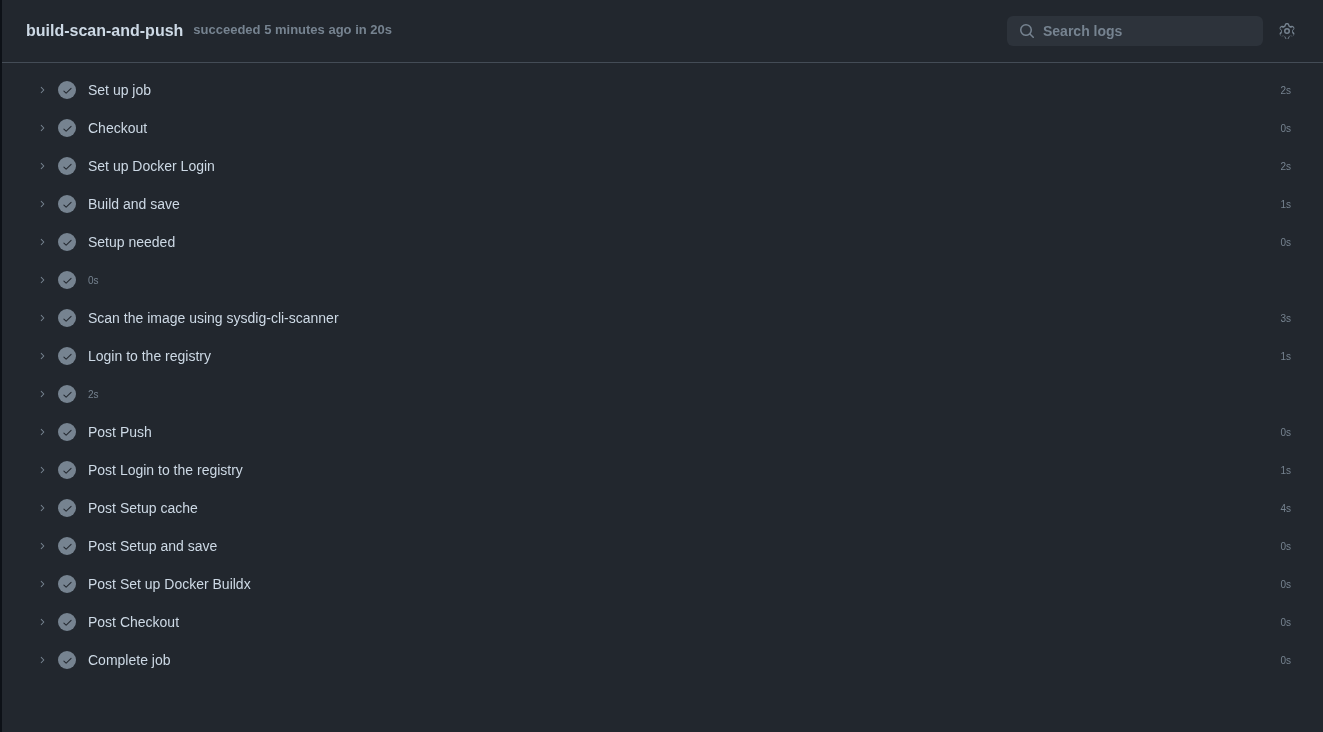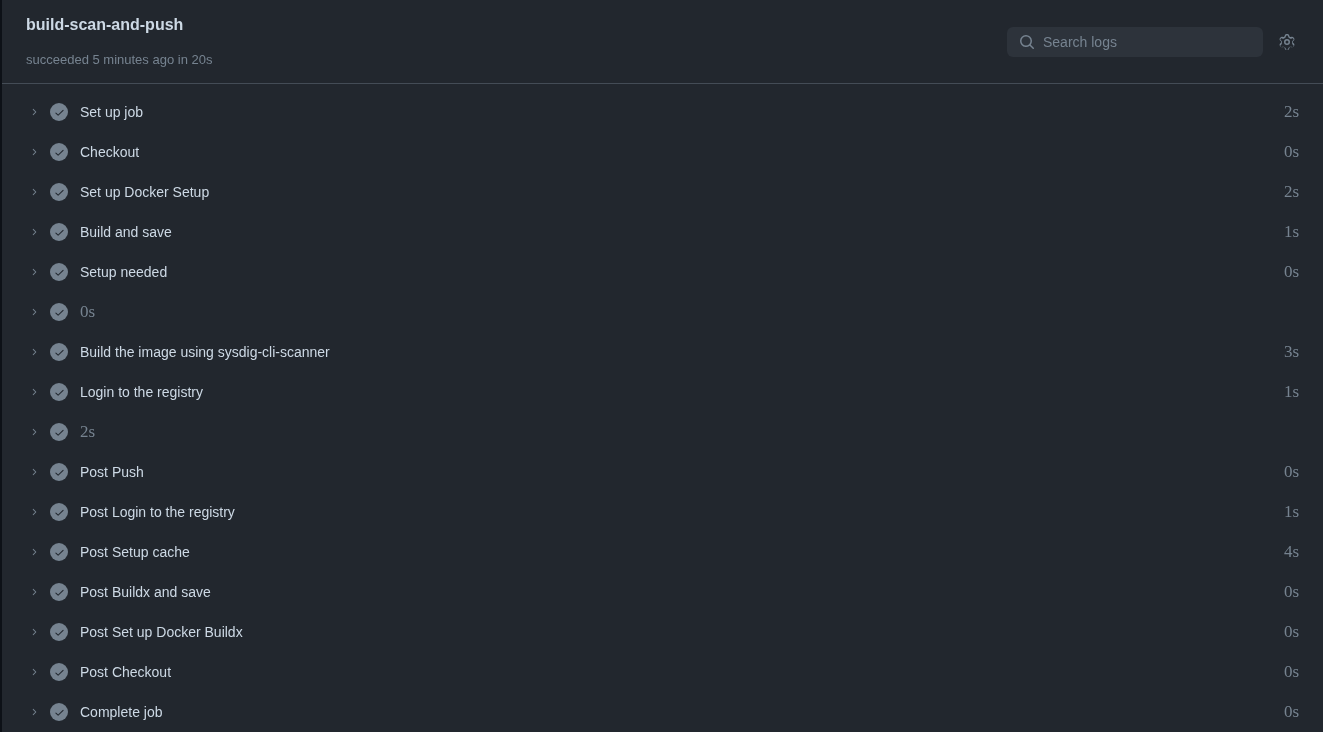--- a/index.html
+++ b/index.html
@@ -19,31 +19,32 @@
     }
     .header {
       display: flex;
       justify-content: space-between;
       align-items: center;
       padding: 16px 24px;
       border-bottom: 1px solid #444c56;
     }
     .header-left {
       display: flex;
-      flex-direction: column;
-      gap: 18px;
+      flex-direction: row;
+      gap: 10px;
     }
     .job-title {
       color: #cdd9e5;
       font-size: 16px;
       font-weight: 600;
     }
     .job-status {
       color: #768390;
       font-size: 13px;
+      font-weight: bold;
     }
     .header-right {
       display: flex;
       align-items: center;
       gap: 12px;
     }
     .search-box {
       display: flex;
       align-items: center;
       background-color: #2d333b;
@@ -52,35 +53,36 @@
       width: 256px;
     }
     .search-box input {
       background: transparent;
       border: none;
       outline: none;
       color: #f9a8d4;
       font-size: 14px;
       margin-left: 8px;
       width: 100%;
+      font-weight: bold;
     }
     .search-box input::placeholder {
       color: #768390;
     }
     .gear-btn {
       background: transparent;
       border: none;
       cursor: pointer;
       padding: 4px;
       display: flex;
       align-items: center;
       justify-content: center;
     }
     .steps {
-      padding: 8px 0;
+      padding: 8px 8px;
     }
     .step-row {
       display: flex;
       align-items: center;
       padding: 10px 24px;
       cursor: pointer;
     }
     .chevron {
       width: 16px;
       height: 16px;
@@ -101,22 +103,22 @@
       margin-right: 12px;
       flex-shrink: 0;
     }
     .step-name {
       color: #cdd9e5;
       flex: 1;
       font-size: 14px;
     }
     .step-duration {
       color: #768390;
-      font-family: Liberation Serif, serif;
-      font-size: 17px;
+      font-family: Liberation Sans, sans-serif;
+      font-size: 10px;
     }
     svg {
       display: block;
     }
   </style>
 </head>
 <body>
 
 <div class="header">
   <div class="header-left">
@@ -175,21 +177,21 @@
       <span class="chevron">
         <svg width="10" height="10" viewBox="0 0 16 16" fill="#768390">
           <path d="M6.22 3.22a.75.75 0 0 1 1.06 0l4.25 4.25a.75.75 0 0 1 0 1.06l-4.25 4.25a.751.751 0 0 1-1.042-.018.751.751 0 0 1-.018-1.042L9.94 8 6.22 4.28a.75.75 0 0 1 0-1.06Z"></path>
         </svg>
       </span>
       <span class="status-icon">
         <svg width="11" height="11" viewBox="0 0 16 16" fill="#22272e">
           <path d="M13.78 4.22a.75.75 0 0 1 0 1.06l-7.25 7.25a.75.75 0 0 1-1.06 0L2.22 9.28a.751.751 0 0 1 .018-1.042.751.751 0 0 1 1.042-.018L6 10.94l6.72-6.72a.75.75 0 0 1 1.06 0Z"></path>
         </svg>
       </span>
-      <span class="step-name">Set up Docker Setup</span>
+      <span class="step-name">Set up Docker Login</span>
       <span class="step-duration">2s</span>
     </div>
     <div class="step-row">
       <span class="chevron">
         <svg width="10" height="10" viewBox="0 0 16 16" fill="#768390">
           <path d="M6.22 3.22a.75.75 0 0 1 1.06 0l4.25 4.25a.75.75 0 0 1 0 1.06l-4.25 4.25a.751.751 0 0 1-1.042-.018.751.751 0 0 1-.018-1.042L9.94 8 6.22 4.28a.75.75 0 0 1 0-1.06Z"></path>
         </svg>
       </span>
       <span class="status-icon">
         <svg width="11" height="11" viewBox="0 0 16 16" fill="#22272e">
@@ -230,21 +232,21 @@
       <span class="chevron">
         <svg width="10" height="10" viewBox="0 0 16 16" fill="#768390">
           <path d="M6.22 3.22a.75.75 0 0 1 1.06 0l4.25 4.25a.75.75 0 0 1 0 1.06l-4.25 4.25a.751.751 0 0 1-1.042-.018.751.751 0 0 1-.018-1.042L9.94 8 6.22 4.28a.75.75 0 0 1 0-1.06Z"></path>
         </svg>
       </span>
       <span class="status-icon">
         <svg width="11" height="11" viewBox="0 0 16 16" fill="#22272e">
           <path d="M13.78 4.22a.75.75 0 0 1 0 1.06l-7.25 7.25a.75.75 0 0 1-1.06 0L2.22 9.28a.751.751 0 0 1 .018-1.042.751.751 0 0 1 1.042-.018L6 10.94l6.72-6.72a.75.75 0 0 1 1.06 0Z"></path>
         </svg>
       </span>
-      <span class="step-name">Build the image using sysdig-cli-scanner</span>
+      <span class="step-name">Scan the image using sysdig-cli-scanner</span>
       <span class="step-duration">3s</span>
     </div>
     <div class="step-row">
       <span class="chevron">
         <svg width="10" height="10" viewBox="0 0 16 16" fill="#768390">
           <path d="M6.22 3.22a.75.75 0 0 1 1.06 0l4.25 4.25a.75.75 0 0 1 0 1.06l-4.25 4.25a.751.751 0 0 1-1.042-.018.751.751 0 0 1-.018-1.042L9.94 8 6.22 4.28a.75.75 0 0 1 0-1.06Z"></path>
         </svg>
       </span>
       <span class="status-icon">
         <svg width="11" height="11" viewBox="0 0 16 16" fill="#22272e">
@@ -313,21 +315,21 @@
       <span class="chevron">
         <svg width="10" height="10" viewBox="0 0 16 16" fill="#768390">
           <path d="M6.22 3.22a.75.75 0 0 1 1.06 0l4.25 4.25a.75.75 0 0 1 0 1.06l-4.25 4.25a.751.751 0 0 1-1.042-.018.751.751 0 0 1-.018-1.042L9.94 8 6.22 4.28a.75.75 0 0 1 0-1.06Z"></path>
         </svg>
       </span>
       <span class="status-icon">
         <svg width="11" height="11" viewBox="0 0 16 16" fill="#22272e">
           <path d="M13.78 4.22a.75.75 0 0 1 0 1.06l-7.25 7.25a.75.75 0 0 1-1.06 0L2.22 9.28a.751.751 0 0 1 .018-1.042.751.751 0 0 1 1.042-.018L6 10.94l6.72-6.72a.75.75 0 0 1 1.06 0Z"></path>
         </svg>
       </span>
-      <span class="step-name">Post Buildx and save</span>
+      <span class="step-name">Post Setup and save</span>
       <span class="step-duration">0s</span>
     </div>
     <div class="step-row">
       <span class="chevron">
         <svg width="10" height="10" viewBox="0 0 16 16" fill="#768390">
           <path d="M6.22 3.22a.75.75 0 0 1 1.06 0l4.25 4.25a.75.75 0 0 1 0 1.06l-4.25 4.25a.751.751 0 0 1-1.042-.018.751.751 0 0 1-.018-1.042L9.94 8 6.22 4.28a.75.75 0 0 1 0-1.06Z"></path>
         </svg>
       </span>
       <span class="status-icon">
         <svg width="11" height="11" viewBox="0 0 16 16" fill="#22272e">

